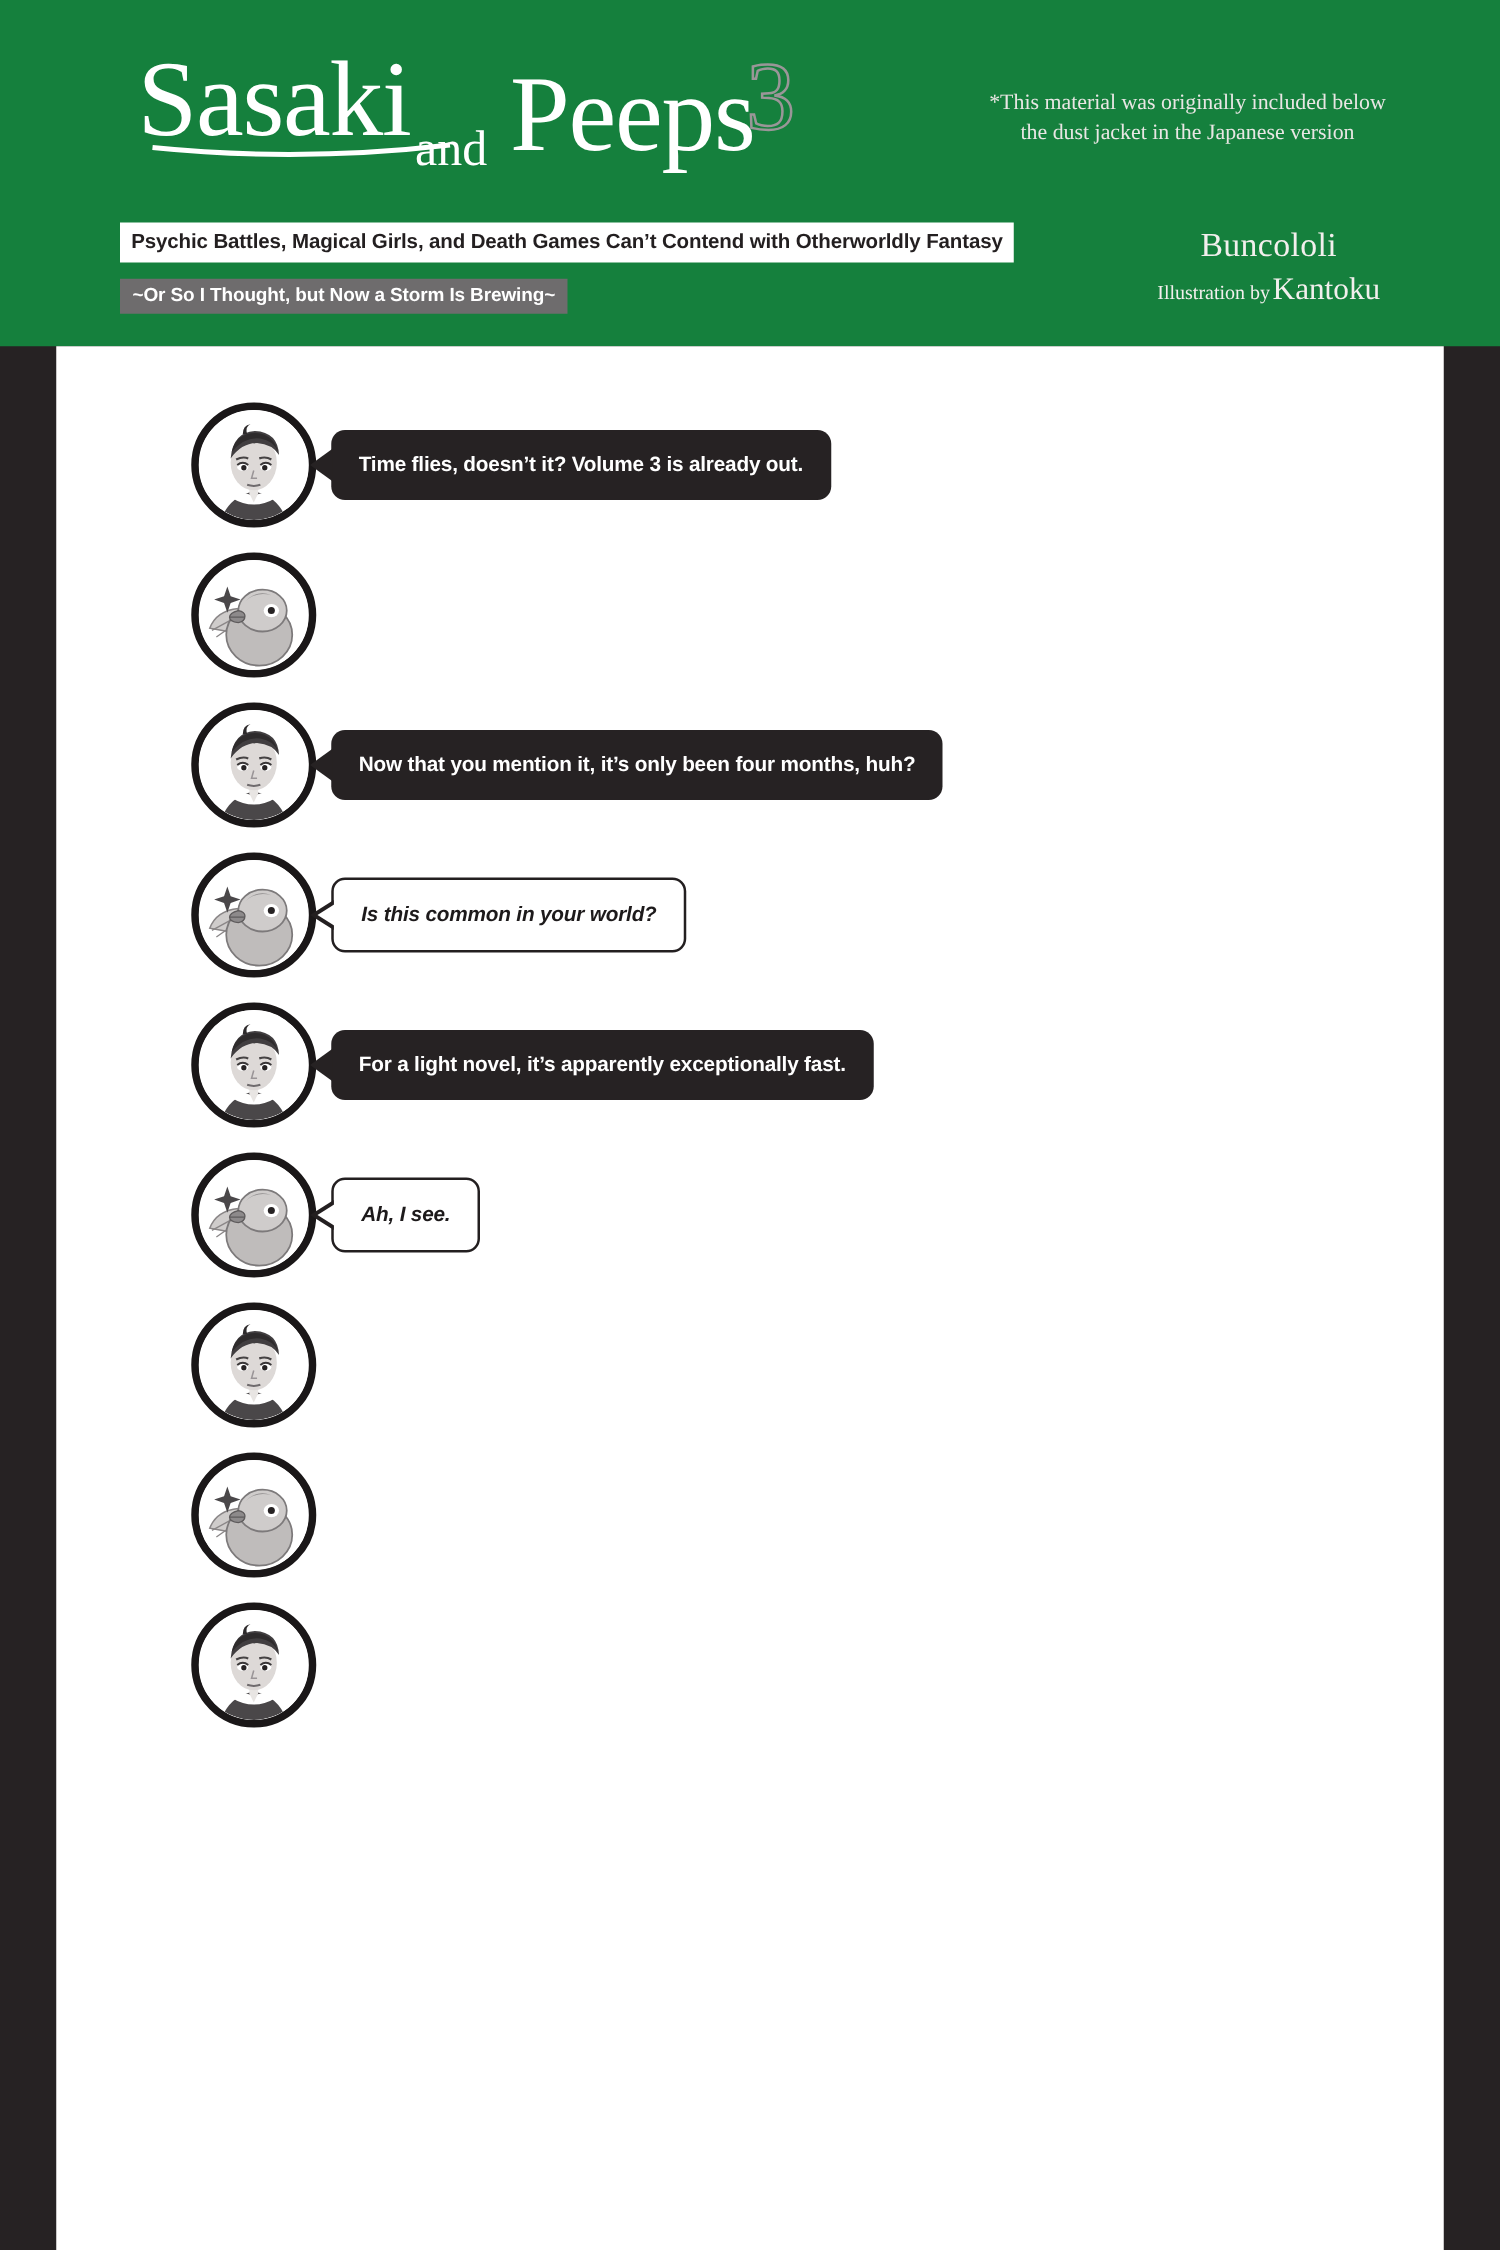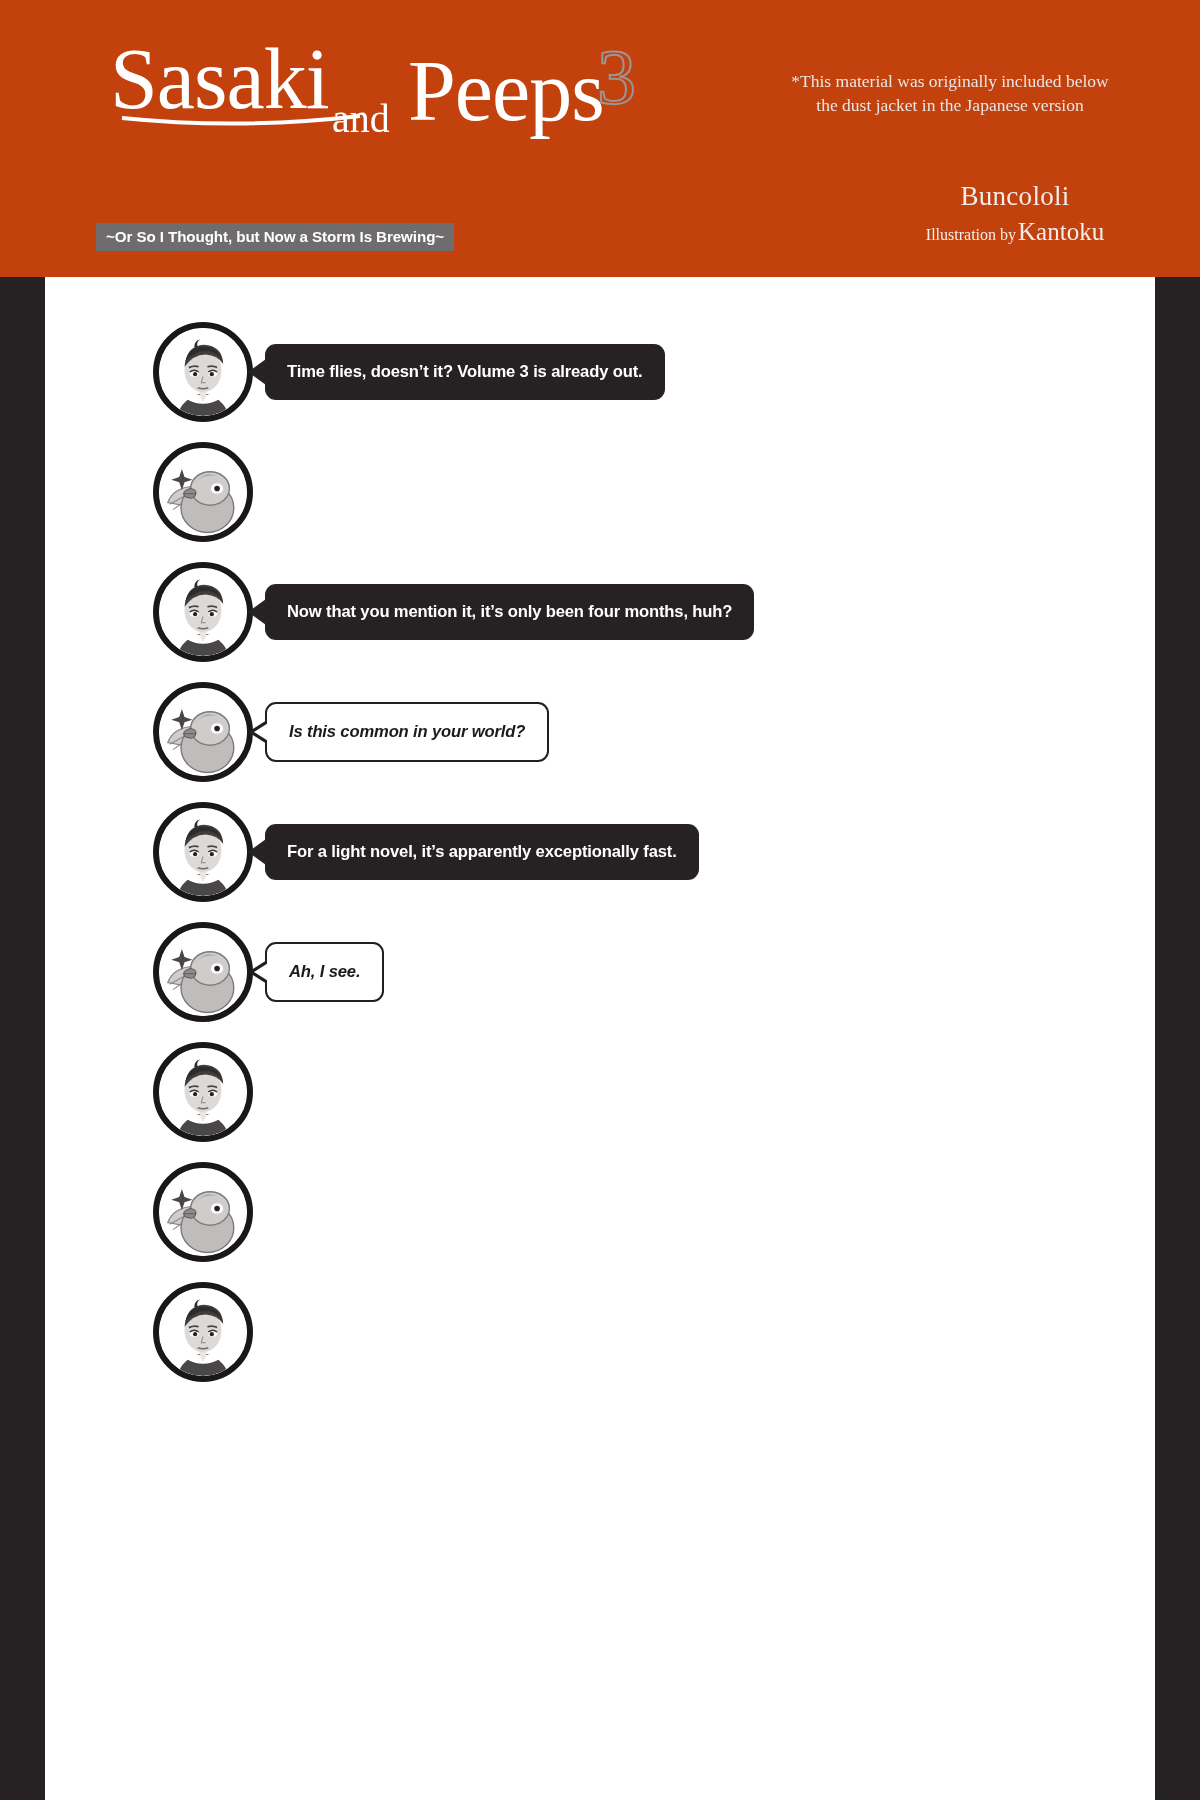--- a/index.html
+++ b/index.html
@@ -5,21 +5,21 @@
   * { margin:0; padding:0; box-sizing:border-box; }
   html,body { width:1200px; height:1800px; }
   body {
     background:#262223;
     font-family:"Liberation Sans", sans-serif;
     overflow:hidden;
     position:relative;
   }
 
   
-  .header { position:relative; width:1200px; height:277px; background:#c2410c; }
+  .header { position:relative; width:1200px; height:277px; background:#15803d; }
 
   .logo-wrap {
     position:absolute; left:110px; top:30px;
     width:560px; height:110px;
   }
   .logo-svg { display:block; }
 
   .vol-num {
     position:absolute; left:597px; top:38px;
     font-family:"Liberation Serif", serif;
@@ -176,20 +176,21 @@
     </svg>
   </div>
 
   <div class="vol-num">3</div>
 
   <div class="jacket-note">
     <div>*This material was originally included below</div>
     <div>the dust jacket in the Japanese version</div>
   </div>
 
+  <div class="subtitle-main">Psychic Battles, Magical Girls, and Death Games Can’t Contend with Otherworldly Fantasy</div>
   <div class="subtitle-sub">~Or So I Thought, but Now a Storm Is Brewing~</div>
 
   <div class="credits">
     <div class="credit-author">Buncololi</div>
     <div class="credit-illus">
       <span>Illustration by</span>
       <span class="illus-name">Kantoku</span>
     </div>
   </div>
 </div>

